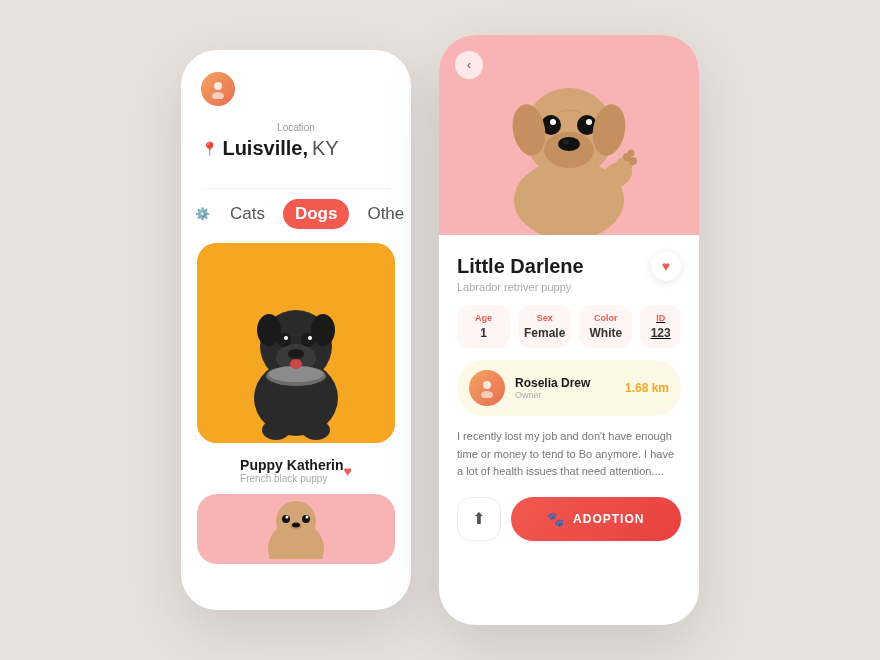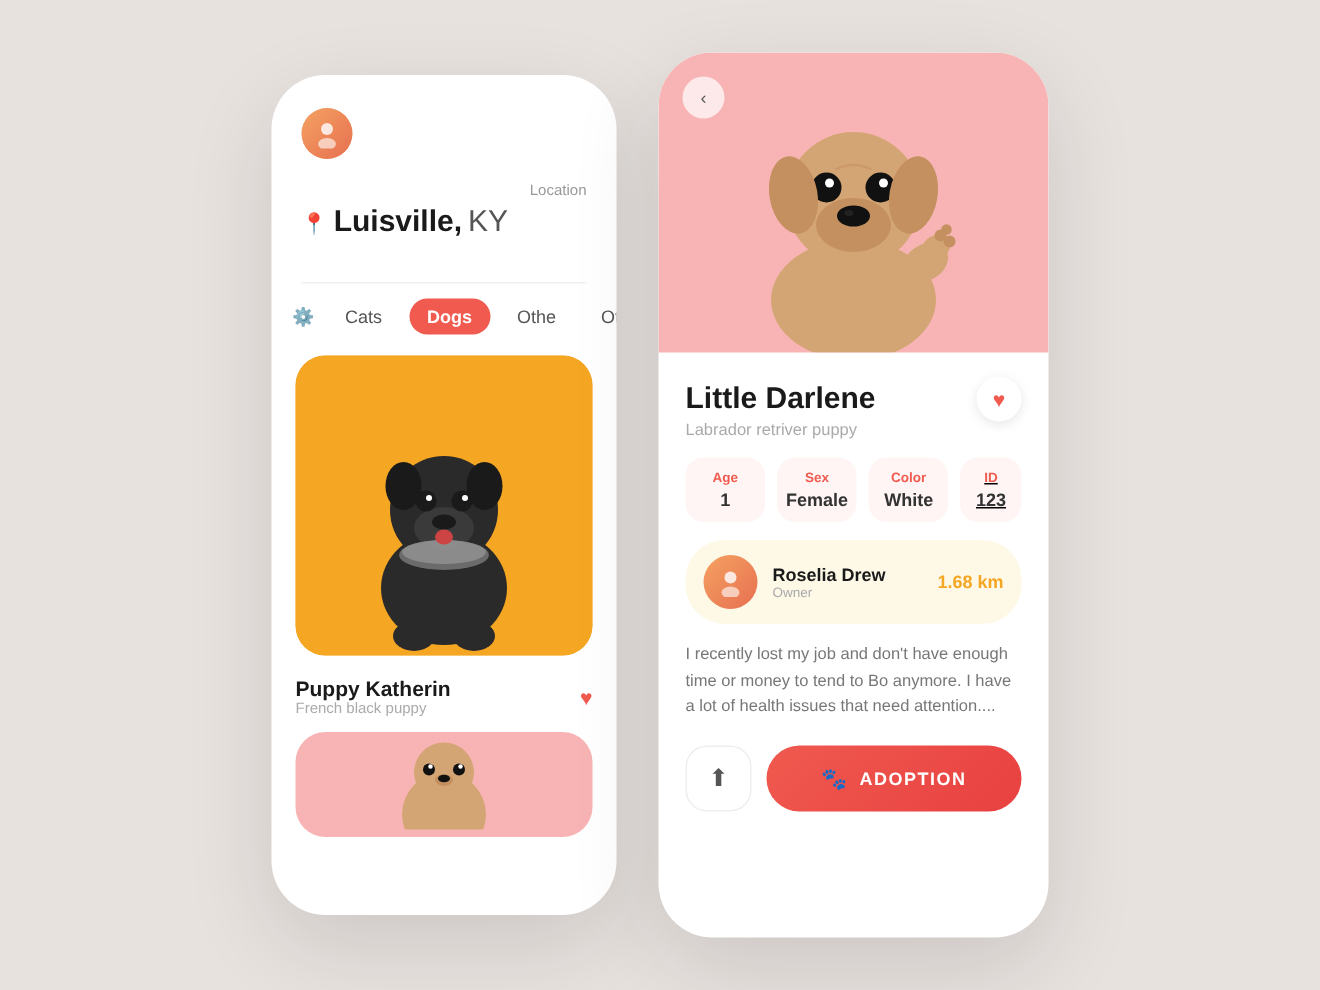--- a/index.html
+++ b/index.html
@@ -63,21 +63,21 @@
       display: flex;
       align-items: center;
       justify-content: center;
       font-size: 14px;
       color: white;
     }
 
     .location-label {
       font-size: 10px;
       color: #999;
-      text-align: right;
+      text-align: center;
       margin-bottom: 4px;
     }
 
     .location-value {
       display: flex;
       align-items: center;
       gap: 4px;
       font-size: 20px;
       font-weight: 700;
       color: #1a1a1a;
@@ -108,21 +108,21 @@
 
     .filter-icon {
       font-size: 12px;
       color: #666;
       margin-right: 2px;
     }
 
     .filter-chip {
       padding: 5px 12px;
       border-radius: 20px;
-      font-size: 12px;
+      font-size: 17px;
       font-weight: 500;
       cursor: pointer;
       white-space: nowrap;
       color: #555;
       background: transparent;
       border: none;
     }
 
     .filter-chip.active {
       background: #f05a4f;
@@ -147,21 +147,21 @@
       align-items: flex-end;
       justify-content: center;
       background: #f5a623;
       position: relative;
     }
 
     .pet-info-left {
       padding: 10px 16px 6px;
       display: flex;
       align-items: center;
-      justify-content: space-between;
+      justify-content: center;
     }
 
     .pet-name-left {
       font-size: 14px;
       font-weight: 700;
       color: #1a1a1a;
     }
 
     .pet-breed-left {
       font-size: 10px;

